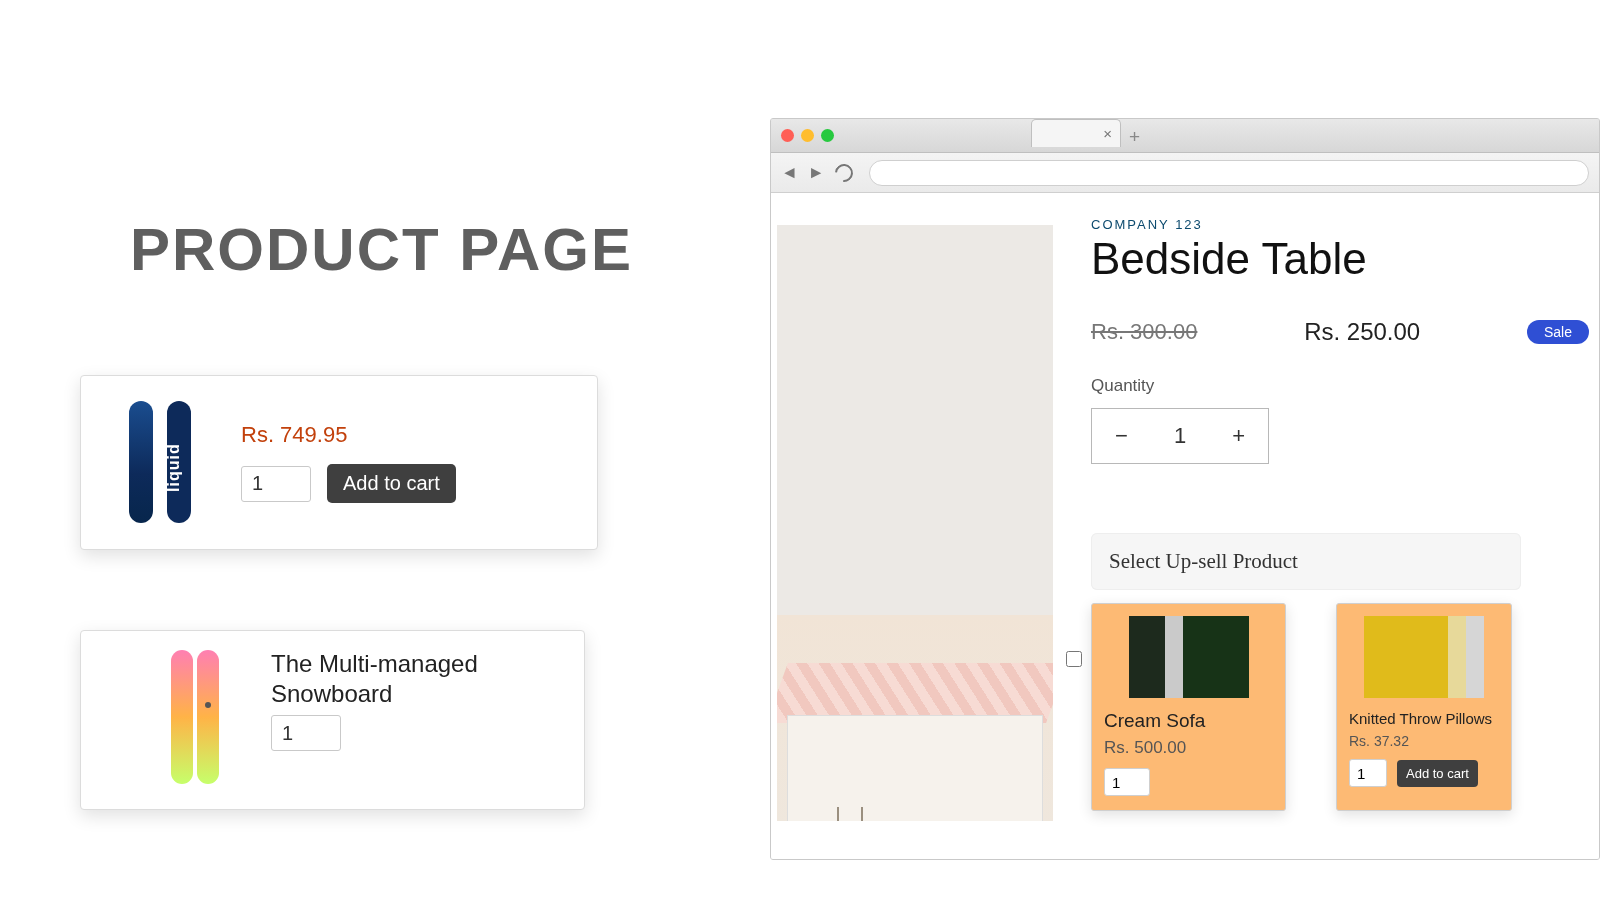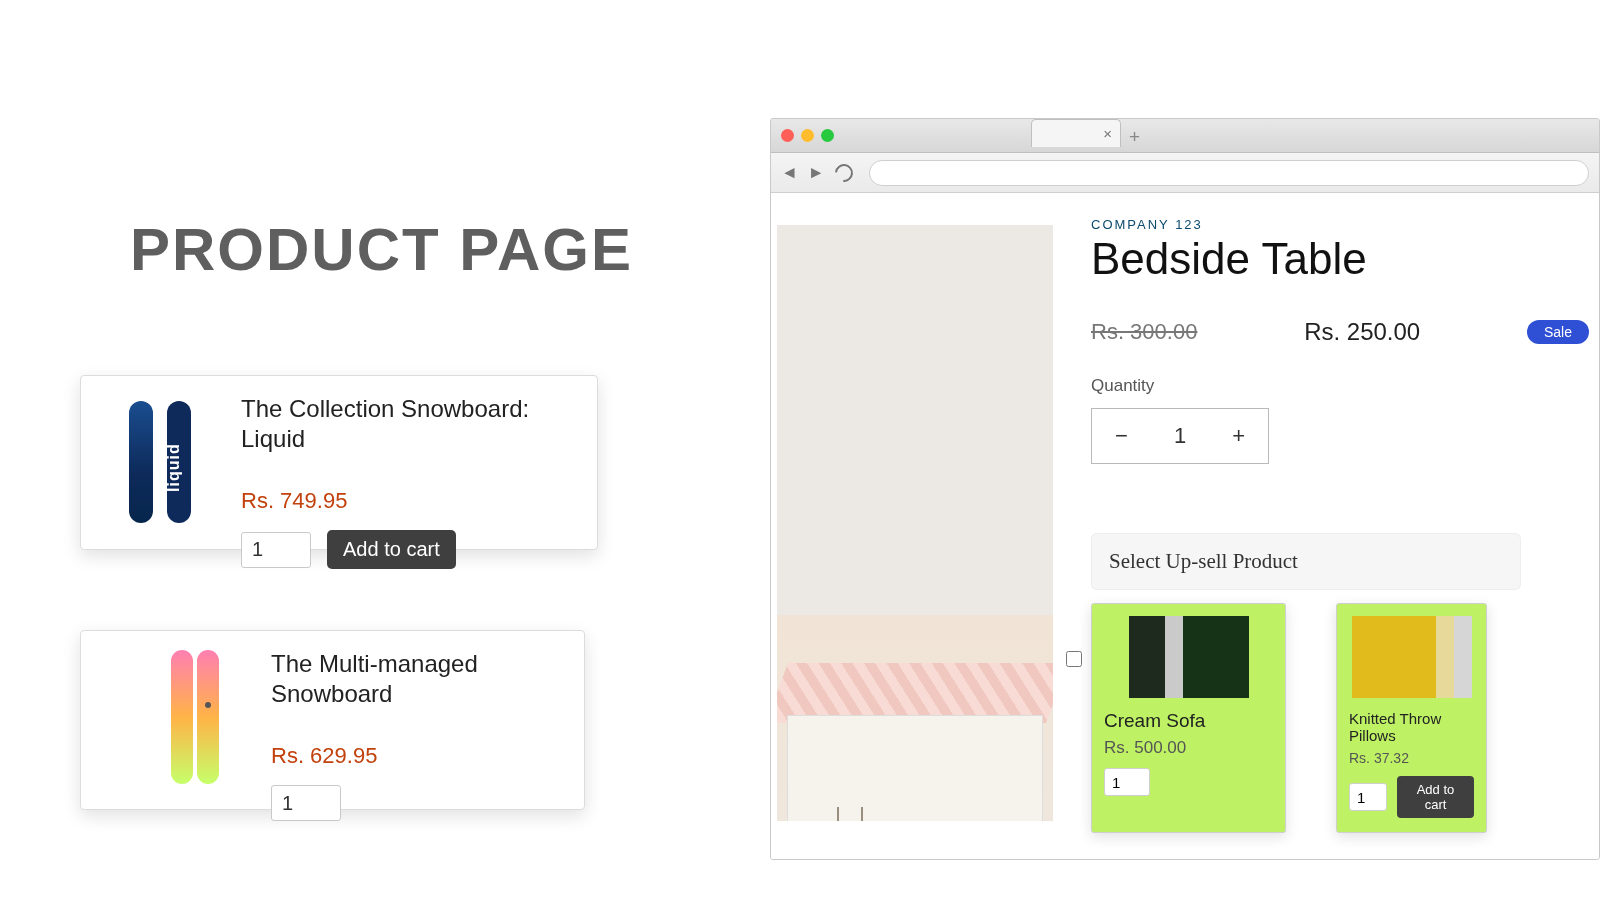--- a/index.html
+++ b/index.html
@@ -54,22 +54,22 @@
   .newprice{font-size:24px;color:#222;}
   .sale{background:#2f4fd4;color:#fff;font-size:14px;padding:4px 17px;border-radius:16px;}
   .qlabel{margin-top:30px;font-size:17px;color:#555;}
   .qwrap{margin-top:12px;display:inline-flex;align-items:center;border:1px solid #b8b8b8;width:178px;height:56px;}
   .qb{flex:1;text-align:center;font-size:22px;color:#333;cursor:pointer;}
   .qv{flex:1;text-align:center;font-size:22px;}
 
   .upsell{position:absolute;left:320px;top:340px;width:430px;background:#f6f6f6;border-radius:6px;padding:16px 18px;font-size:21px;color:#333;box-shadow:inset 0 0 0 1px #eee;font-family:Liberation Serif, serif;}
 
   .ucards{position:absolute;left:320px;top:410px;display:flex;gap:50px;}
-  .ucard{width:195px;border:1px solid #cfcfcf;border-radius:3px;background:#bef264;box-shadow:0 4px 14px rgba(0,0,0,.12);padding:12px 12px 14px;position:relative;}
-  .ucard.small{width:151px;}
+  .ucard{width:195px;border:1px solid #cfcfcf;border-radius:3px;background:#fdba74;box-shadow:0 4px 14px rgba(0,0,0,.12);padding:12px 12px 14px;position:relative;}
+  .ucard.small{width:176px;}
   .uc-img{width:120px;height:82px;background:#999;margin:0 auto;}
   .uc-img.sofa{background:linear-gradient(90deg,#1d2a1d 0 30%,#cacaca 30% 45%,#173317 45% 100%);}
   .uc-img.pillow{background:linear-gradient(90deg,#e0bb1b 0 70%,#e7d99a 70% 85%,#d6d6d6 85% 100%);}
   .uc-title{font-size:19px;color:#222;margin-top:12px;}
   .uc-title.sm{font-size:15px;}
   .uc-price{font-size:17px;color:#555;margin-top:6px;}
   .uc-price.sm{font-size:14px;}
   .uc-row{display:flex;align-items:center;gap:10px;margin-top:10px;}
   .uc-qty{width:46px;height:28px;border:1px solid #cfcfcf;border-radius:3px;font-size:15px;padding:3px 7px;}
   .uc-add{background:#3f3f3f;color:#fff;border:none;border-radius:4px;font-size:13px;padding:6px 9px;cursor:pointer;}
@@ -90,21 +90,20 @@
               <stop offset=".6" stop-color="#0d2a5a"></stop>
               <stop offset="1" stop-color="#07264c"></stop>
           </linearGradient>
         </defs>
         <rect x="18" y="4" width="24" height="122" rx="12" fill="url(#g1)"></rect>
         <rect x="56" y="4" width="24" height="122" rx="12" fill="#0d2a5a"></rect>
         <text x="68" y="95" font-size="16" fill="#fff" transform="rotate(-90 68 95)" font-weight="700" letter-spacing="1">liquid</text>
       </svg>
     </div>
     <div class="info">
-      <div class="ptitle">The Collection Snowboard: Liquid</div>
       <div class="pprice">Rs. 749.95</div>
       <div class="row">
         <input class="qty" value="1" style="">
         <button class="addbtn">Add to cart</button>
       </div>
     </div>
   </div>
 
   <input type="checkbox" class="chk" style="">
   <div class="card card2">
@@ -117,21 +116,20 @@
               <stop offset="1" stop-color="#c6ff6b"></stop>
           </linearGradient>
         </defs>
         <rect x="30" y="3" width="22" height="134" rx="11" fill="url(#g2)"></rect>
         <rect x="56" y="3" width="22" height="134" rx="11" fill="url(#g2)"></rect>
         <circle cx="67" cy="58" r="3" fill="#555"></circle>
       </svg>
     </div>
     <div class="info">
       <div class="ptitle">The Multi-managed Snowboard</div>
-      <div class="pprice">Rs. 629.95</div>
       <div class="row">
         <input class="qty" value="1" style="">
       </div>
     </div>
   </div>
 </div>
 
 <div class="browser">
   <div class="chrome-top">
     <div class="dot d-r"></div>

